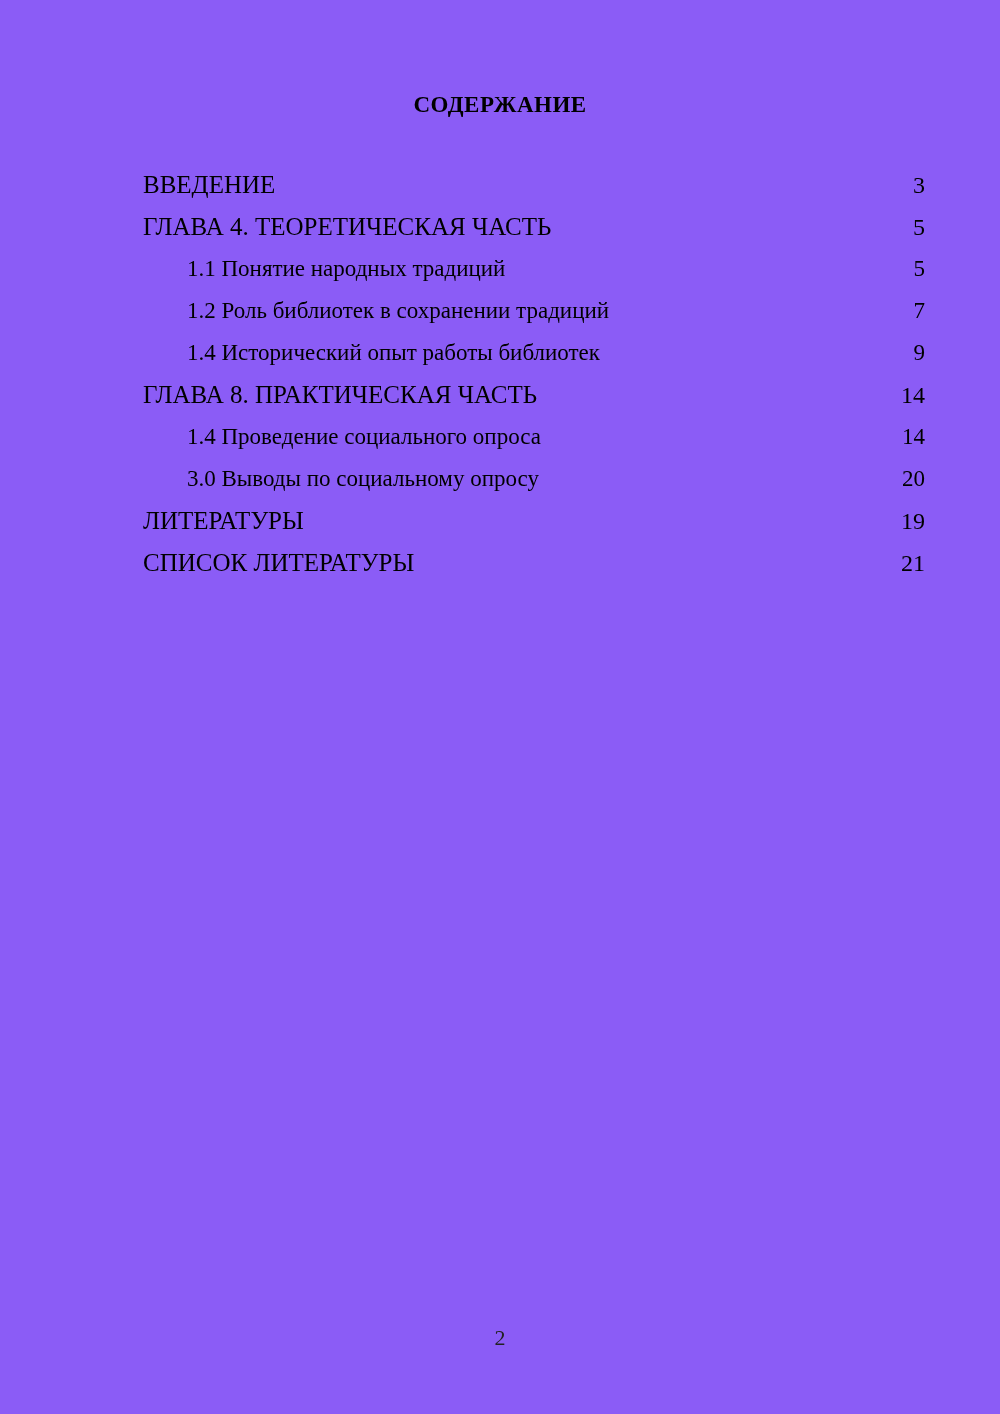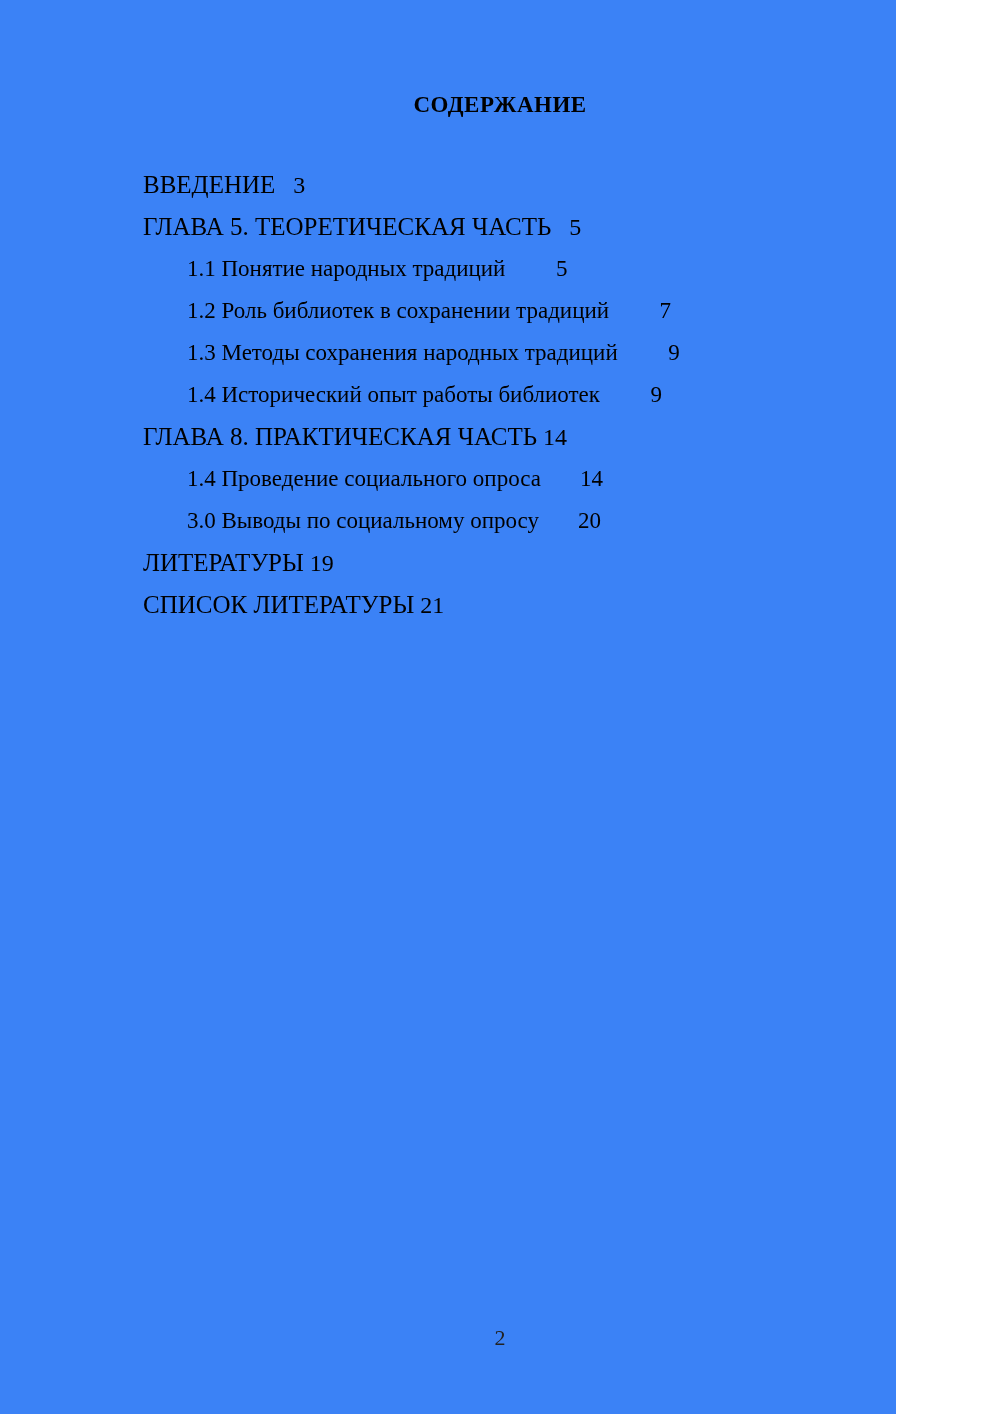--- a/index.html
+++ b/index.html
@@ -12,43 +12,44 @@
     height: 1414px;
     font-family: "Liberation Serif", "DejaVu Serif", serif;
     color: #000000;
     position: relative;
     overflow: hidden;
   }
   .page {
     position: absolute;
     top: 0;
     left: 0;
-    width: 896px;
+    width: 1000px;
     height: 1414px;
-    background: #3b82f6;
+    background: #8b5cf6;
   }
   .doc-title {
     position: absolute;
     top: 92px;
     left: 0;
     width: 1000px;
     text-align: center;
     font-size: 23px;
     font-weight: bold;
     letter-spacing: 0.5px;
   }
   .toc {
     position: absolute;
     top: 164px;
     left: 143px;
     width: 782px;
   }
   .toc-row {
     display: flex;
     align-items: baseline;
+    justify-content: space-between;
     font-size: 25px;
     line-height: 42px;
     white-space: nowrap;
   }
   .toc-row.level-2 {
     padding-left: 44px;
     font-size: 23px;
     gap: 32px;
   }
   .toc-label {
@@ -80,34 +81,30 @@
 <div class="page">
 
   <div class="doc-title">СОДЕРЖАНИЕ</div>
 
   <div class="toc" id="toc-container">
       <div class="toc-row level-1">
         <span class="toc-label">ВВЕДЕНИЕ</span>
         <span class="toc-page">3</span>
       </div>
       <div class="toc-row level-1">
-        <span class="toc-label">ГЛАВА 5. ТЕОРЕТИЧЕСКАЯ ЧАСТЬ</span>
+        <span class="toc-label">ГЛАВА 4. ТЕОРЕТИЧЕСКАЯ ЧАСТЬ</span>
         <span class="toc-page">5</span>
       </div>
       <div class="toc-row level-2">
         <span class="toc-label">1.1 Понятие народных традиций</span>
         <span class="toc-page">5</span>
       </div>
       <div class="toc-row level-2">
         <span class="toc-label">1.2 Роль библиотек в сохранении традиций</span>
         <span class="toc-page">7</span>
-      </div>
-      <div class="toc-row level-2">
-        <span class="toc-label">1.3 Методы сохранения народных традиций</span>
-        <span class="toc-page">9</span>
       </div>
       <div class="toc-row level-2">
         <span class="toc-label">1.4 Исторический опыт работы библиотек</span>
         <span class="toc-page">9</span>
       </div>
       <div class="toc-row level-1">
         <span class="toc-label">ГЛАВА 8. ПРАКТИЧЕСКАЯ ЧАСТЬ</span>
         <span class="toc-page">14</span>
       </div>
       <div class="toc-row level-2">

